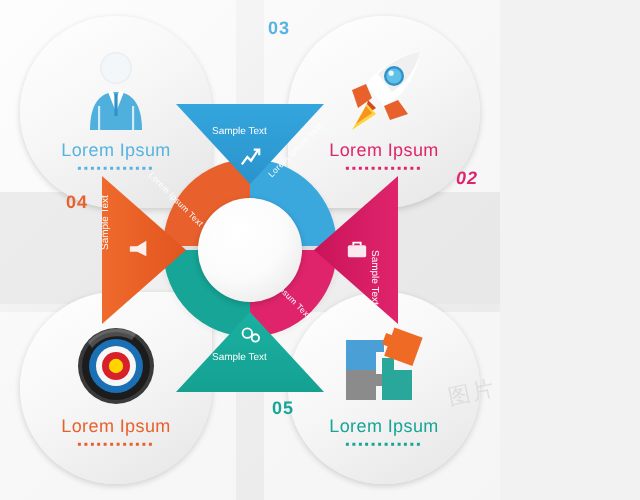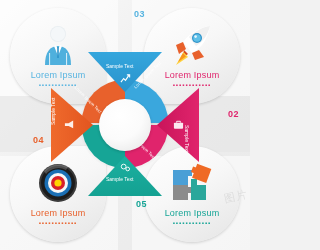--- a/index.html
+++ b/index.html
@@ -28,23 +28,23 @@
   .panel .ico{position:absolute;left:0;right:0;top:14px;height:46px;
     display:flex;align-items:center;justify-content:center;}
   .panel .cap{position:absolute;left:0;right:0;top:62px;text-align:center;
     font-size:9px;letter-spacing:.2px;font-weight:400;}
   .dots{position:absolute;left:0;right:0;top:74px;text-align:center;
     font-size:6px;letter-spacing:1.1px;line-height:6px;}
 
   
   .num{position:absolute;font-size:9px;font-weight:700;letter-spacing:.5px;}
   .n01{left:134px;top:9px;}
-  .n02{left:228px;top:109px;}
+  .n02{left:228px;top:84px;font-style:italic;}
   .n03{left:136px;top:199px;}
-  .n04{left:33px;top:96px;margin-top:39px;}
+  .n04{left:33px;top:96px;}
 
   
   #wheel{position:absolute;left:55px;top:53px;width:140px;height:144px;}
   .wedge{position:absolute;width:70px;height:70px;}
 
   .txt{position:absolute;font-size:4.2px;color:#fff;letter-spacing:.2px;
        white-space:nowrap;}
   .stxt{position:absolute;font-size:5px;color:#fff;white-space:nowrap;}
 
   .hub{position:absolute;left:44px;top:46px;width:52px;height:52px;border-radius:50%;

